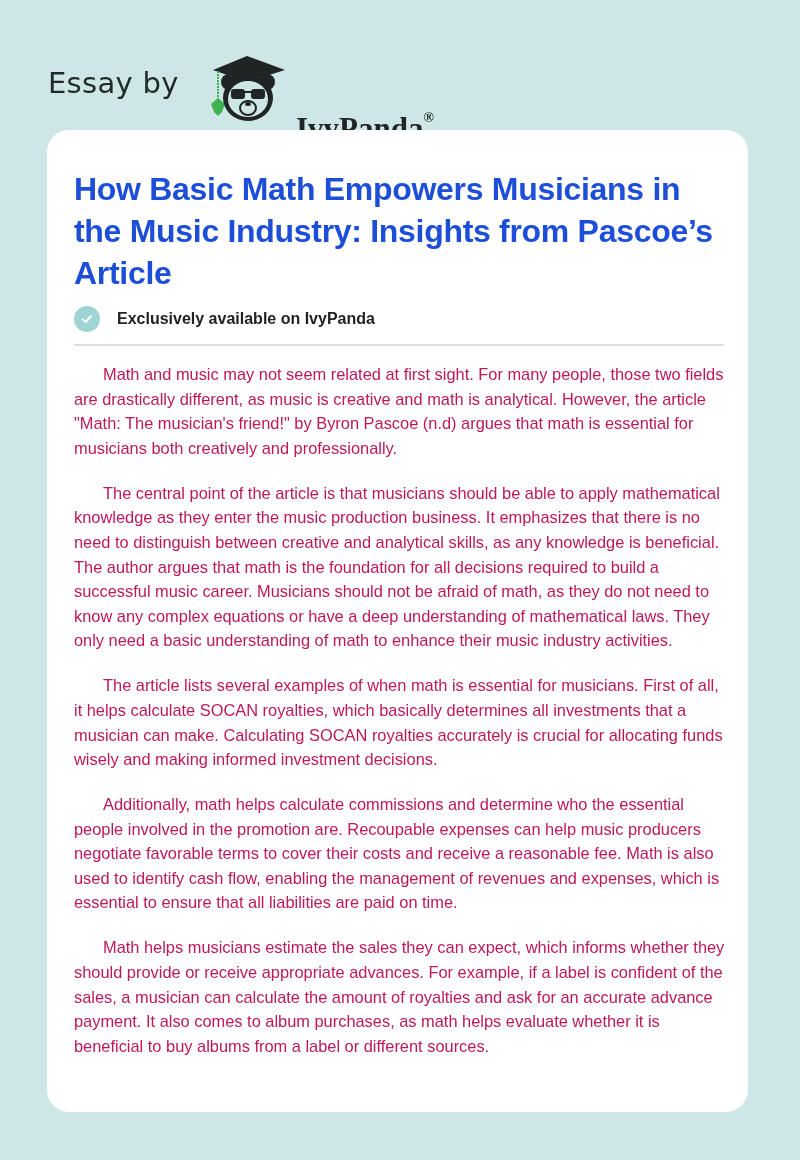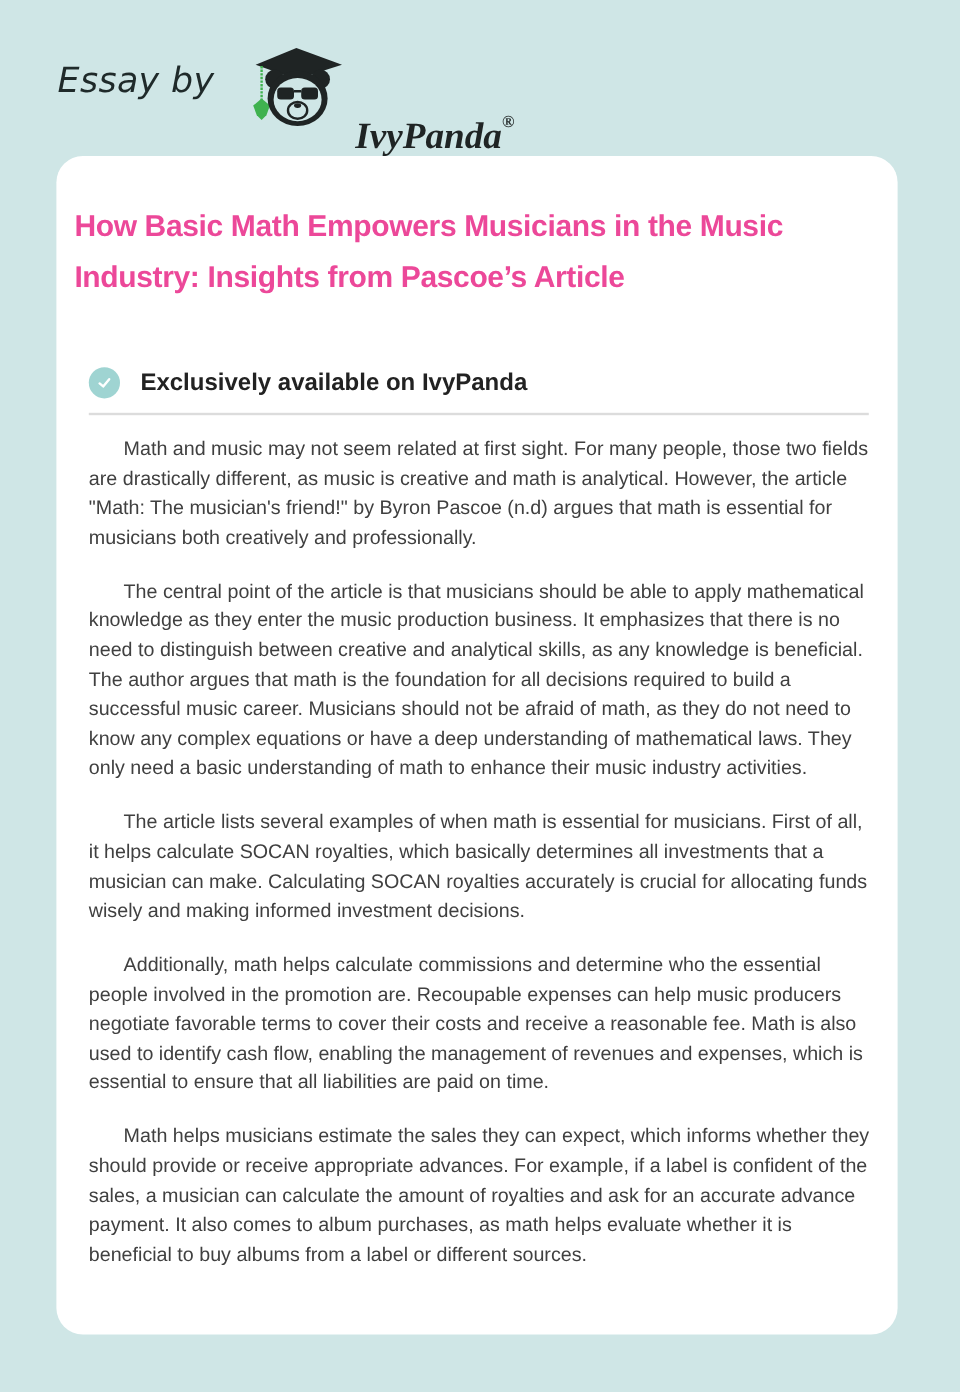--- a/index.html
+++ b/index.html
@@ -5,65 +5,65 @@
     * { box-sizing: border-box; margin: 0; padding: 0; }
     html, body { width: 800px; height: 1160px; }
     body {
       background: #cfe6e6;
       font-family: "Liberation Sans", sans-serif;
       color: #222;
       position: relative;
       overflow: hidden;
     }
     .header {
-      position: absolute; left: 0; top: 0; width: 800px; height: 130px; font-style: italic;
+      position: absolute; left: 0; top: 16px; width: 800px; height: 130px;
     }
     .essay-by {
       position: absolute; left: 48px; top: 50px;
       font-family: "DejaVu Sans", sans-serif;
       font-size: 29px; color: #1f2a2a; letter-spacing: 0.3px;
     }
     .logo-icon {
       position: absolute; left: 203px; top: 36px; width: 88px; height: 72px;
     }
     .brand {
       position: absolute; left: 296px; top: 54px;
       font-family: "Liberation Serif", serif; font-weight: bold;
       font-size: 31px; color: #1f2424; margin-top: 41px;
     }
     .brand sup { font-size: 14px; position: relative; top: -6px; }
     .card {
       position: absolute; left: 47px; top: 130px; width: 701px; height: 982px;
       background: #ffffff; border-radius: 22px;
     }
     .title {
-      position: absolute; left: 15px; top: 38px; width: 660px;
+      position: absolute; left: 27px; top: 38px; width: 660px;
       font-family: "Liberation Sans", sans-serif; font-weight: bold;
-      font-size: 25px; line-height: 42px; color: #ec4899;
+      font-size: 32px; line-height: 42px; color: #1d4ed8;
       letter-spacing: -0.3px;
     }
     .exclusive {
       position: absolute; left: 27px; top: 176px; height: 26px;
       display: flex; align-items: center;
     }
     .check-icon {
       width: 26px; height: 26px; border-radius: 50%;
       background: #9fd4d2; display: flex; align-items: center; justify-content: center;
       margin-right: 5px;
     }
     .exclusive-label {
-      font-weight: bold; font-size: 20px; color: #222; padding-left: 12px;
+      font-weight: bold; font-size: 16px; color: #222; padding-left: 12px;
     }
     .divider {
       position: absolute; left: 27px; top: 214px; width: 650px; height: 2px;
       background: #dcdcdc;
     }
     .body-text {
       position: absolute; left: 27px; top: 232px; width: 655px;
-      font-size: 16.4px; line-height: 24.6px; color: #404040;
+      font-size: 16.4px; line-height: 24.6px; color: #be185d;
     }
     .body-text p { text-indent: 29px; margin-bottom: 20.4px; }
   </style>
 </head>
 <body>
 
 <div class="header">
   <span class="essay-by">Essay by</span>
   <svg class="logo-icon" viewBox="0 0 88 72">
 

